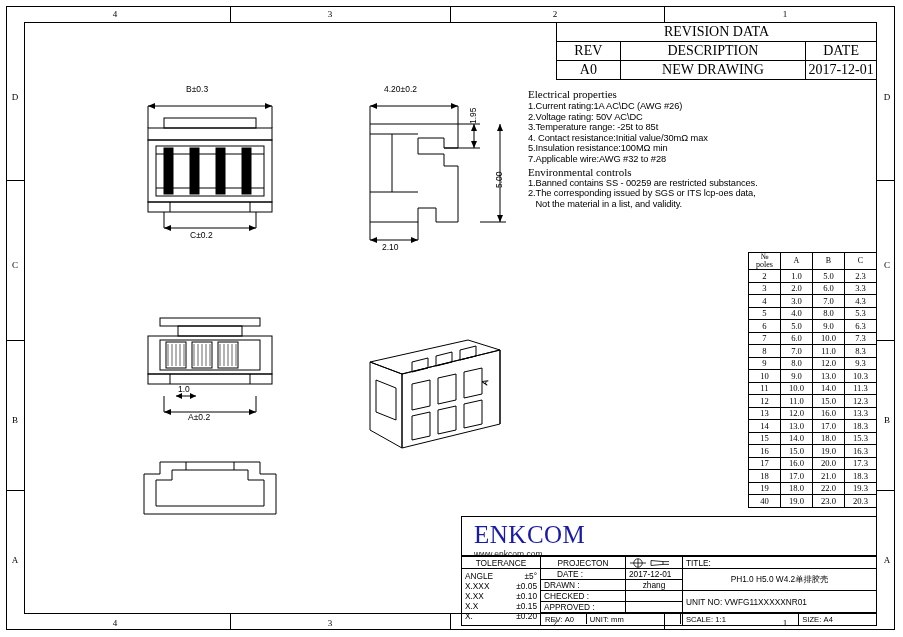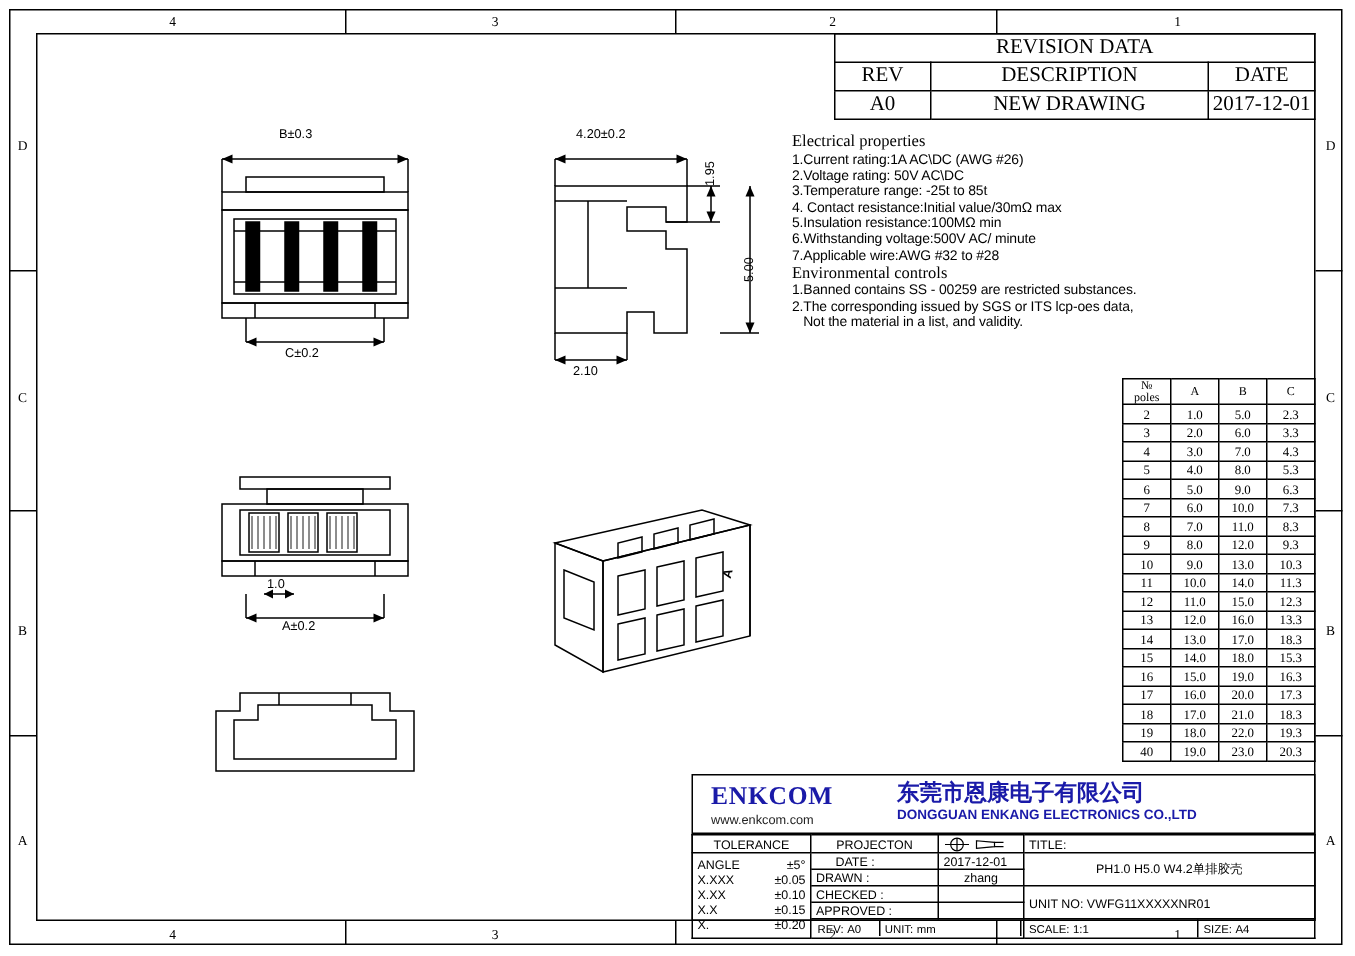--- a/index.html
+++ b/index.html
@@ -21,21 +21,21 @@
   .elec .ln{font-size:9.3px;line-height:10.6px;white-space:pre;letter-spacing:-0.1px;}
   .elec .hd2{font-size:11px;font-family:"Liberation Serif",serif;margin-top:1px;}
   
   .poles{left:748px;top:252px;border-collapse:collapse;font-family:"Liberation Serif",serif;}
   .poles td,.poles th{border:1px solid #000;font-size:8.6px;text-align:center;width:31px;height:11.5px;padding:0;font-weight:normal;}
   .poles th{font-size:8px;line-height:8px;}
   .poles td.c0{width:30px;}
   
   .tb{left:461px;top:516px;width:416px;height:98px;border:1px solid #000;box-sizing:border-box;}
   .tb-logo{left:462px;top:517px;width:414px;height:39px;}
-  .logo-enkcom{font-family:"Liberation Serif",serif;font-weight:bold;font-size:17px;color:#1a1aa8;letter-spacing:0.5px;}
+  .logo-enkcom{font-family:"Liberation Serif",serif;font-weight:normal;font-size:25px;color:#1a1aa8;letter-spacing:0.5px;}
   .logo-url{font-size:8.5px;color:#222;}
   .logo-cn{font-size:15px;color:#1a1aa8;font-weight:bold;}
   .logo-en{font-size:9px;color:#1a1aa8;font-weight:bold;}
   .tb-grid{left:461px;top:556px;width:416px;height:58px;}
   .tbl{border-collapse:collapse;width:100%;height:100%;font-family:Liberation Sans, sans-serif;}
   .tbl td{border:1px solid #000;font-size:8.3px;padding:0 3px;}
   .tol-h{font-size:8.3px;text-align:center;}
   .small{font-size:7.6px;}
   
   svg{display:block;}
@@ -100,21 +100,20 @@
   </tbody>
     </table>
 
   <div class="abs elec">
     <div class="hd">Electrical properties</div>
     <div class="ln">1.Current rating:1A AC\DC (AWG #26)</div>
     <div class="ln">2.Voltage rating: 50V AC\DC</div>
     <div class="ln">3.Temperature range: -25t to 85t</div>
     <div class="ln">4. Contact resistance:Initial value/30mΩ max</div>
     <div class="ln">5.Insulation resistance:100MΩ min</div>
-    <div class="ln">6.Withstanding voltage:500V AC/ minute</div>
     <div class="ln">7.Applicable wire:AWG #32 to #28</div>
     <div class="hd2">Environmental controls</div>
     <div class="ln">1.Banned contains SS - 00259 are restricted substances.</div>
     <div class="ln">2.The corresponding issued by SGS or ITS lcp-oes data,</div>
     <div class="ln">   Not the material in a list, and validity.</div>
   </div>
 
   <table class="abs poles">
     <thead>
       <tr>
@@ -408,24 +407,20 @@
       <text x="137" y="66" class="dim" font-size="10" transform="rotate(-76 137 66)" font-weight="bold">A</text>
     </svg>
   </div>
 
   <div class="abs tb"></div>
 
   <div class="abs tb-logo">
     <div class="abs" style="left:12px;top:4px;">
       <div class="logo-enkcom">ENKCOM</div>
       <div class="logo-url">www.enkcom.com</div>
-    </div>
-    <div class="abs" style="left:136px;top:2px;">
-      <div class="logo-cn">东莞市恩康电子有限公司</div>
-      <div class="logo-en">DONGGUAN ENKANG ELECTRONICS CO.,LTD</div>
     </div>
     <div class="abs" style="left:0;top:38px;width:414px;height:1px;background:#000;"></div>
   </div>
 
   <div class="abs tb-grid">
     <table class="tbl">
       <tbody>
           <tr>
         <td class="tol-h" style="width:72px;height:11px;">TOLERANCE</td>
         <td class="tol-h" style="width:78px;">PROJECTON</td>

